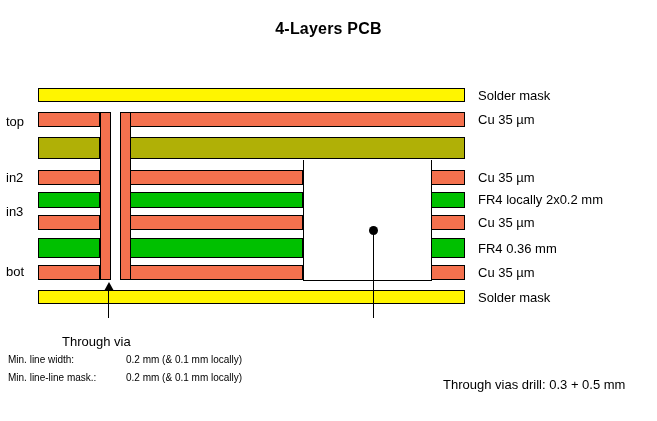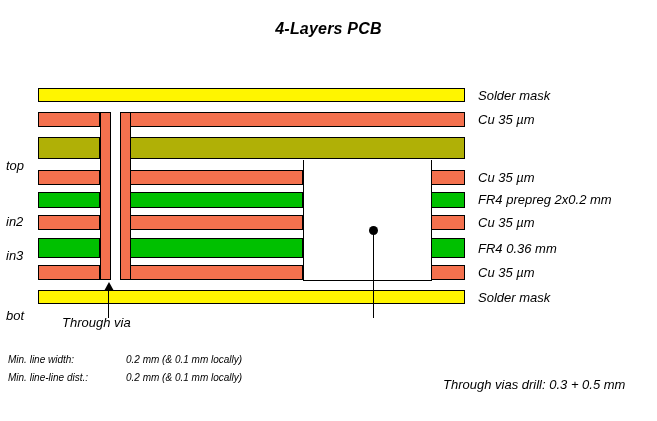--- a/index.html
+++ b/index.html
@@ -4,38 +4,37 @@
 <style>
   html,body{margin:0;padding:0;}
   body{
     width:657px;height:421px;
     background:#ffffff;
     font-family:"Liberation Sans", sans-serif;
     color:#000000;
     position:relative;
     overflow:hidden;
   }
-  #stage{position:absolute;left:0;top:0;width:657px;height:421px;font-style:italic;}
+  #stage{position:absolute;left:0;top:0;width:657px;height:421px;}
 
   .title{
     position:absolute;
     left:0;top:20px;width:657px;
     text-align:center;
     font-size:16px;
     font-weight:bold;
     letter-spacing:0.2px;
   }
 
   
   .side-label{
     position:absolute;
     font-size:13px;
     text-align:left;
     white-space:nowrap;
-    margin-top:44px;
   }
 
   
   .legend-label{
     position:absolute;
     left:478px;
     font-size:13px;
     white-space:nowrap;
   }
 
@@ -144,36 +143,36 @@
 
   <div class="cutout" style="left:303px;top:160px;width:129px;height:121px;"></div>
 
   <div class="via-wall" style="left:100px;top:112px;width:11px;height:168px;background:#F4714E;"></div>
   <div class="via-wall" style="left:120px;top:112px;width:11px;height:168px;background:#F4714E;"></div>
 
   <div class="band" style="left:38px;top:290px;width:427px;height:14px;background:#FFF500;"></div>
 
   <div class="arrow-up" style="left:104px;top:282px;"></div>
   <div class="leader" style="left:108px;top:291px;height:27px;"></div>
-  <div class="callout" style="left:62px;top:315px;">Through via</div>
+  <div class="callout" style="left:62px;top:334px;">Through via</div>
 
   <div class="dot" style="left:369px;top:226px;"></div>
   <div class="leader" style="left:373px;top:234px;height:84px;"></div>
 
   <div class="legend-label" style="top:88px;">Solder mask</div>
   <div class="legend-label" style="top:112px;">Cu 35 µm</div>
   <div class="legend-label" style="top:170px;">Cu 35 µm</div>
-  <div class="legend-label" style="top:192px;">FR4  prepreg 2x0.2 mm</div>
+  <div class="legend-label" style="top:192px;">FR4  locally 2x0.2 mm</div>
   <div class="legend-label" style="top:215px;">Cu 35 µm</div>
   <div class="legend-label" style="top:241px;">FR4 0.36 mm</div>
   <div class="legend-label" style="top:265px;">Cu 35 µm</div>
   <div class="legend-label" style="top:290px;">Solder mask</div>
 
   <div class="spec" style="left:8px;top:354px;">
     <span class="spec-key">Min. line width:</span><span>0.2 mm (&amp; 0.1 mm locally)</span>
   </div>
   <div class="spec" style="left:8px;top:372px;">
-    <span class="spec-key">Min. line-line dist.:</span><span>0.2 mm (&amp; 0.1 mm locally)</span>
+    <span class="spec-key">Min. line-line mask.:</span><span>0.2 mm (&amp; 0.1 mm locally)</span>
   </div>
 
   <div class="spec-right" style="left:443px;top:354px;">Through vias drill:  0.3 + 0.5 mm</div>
 
 </div>
 
 </body></html>

